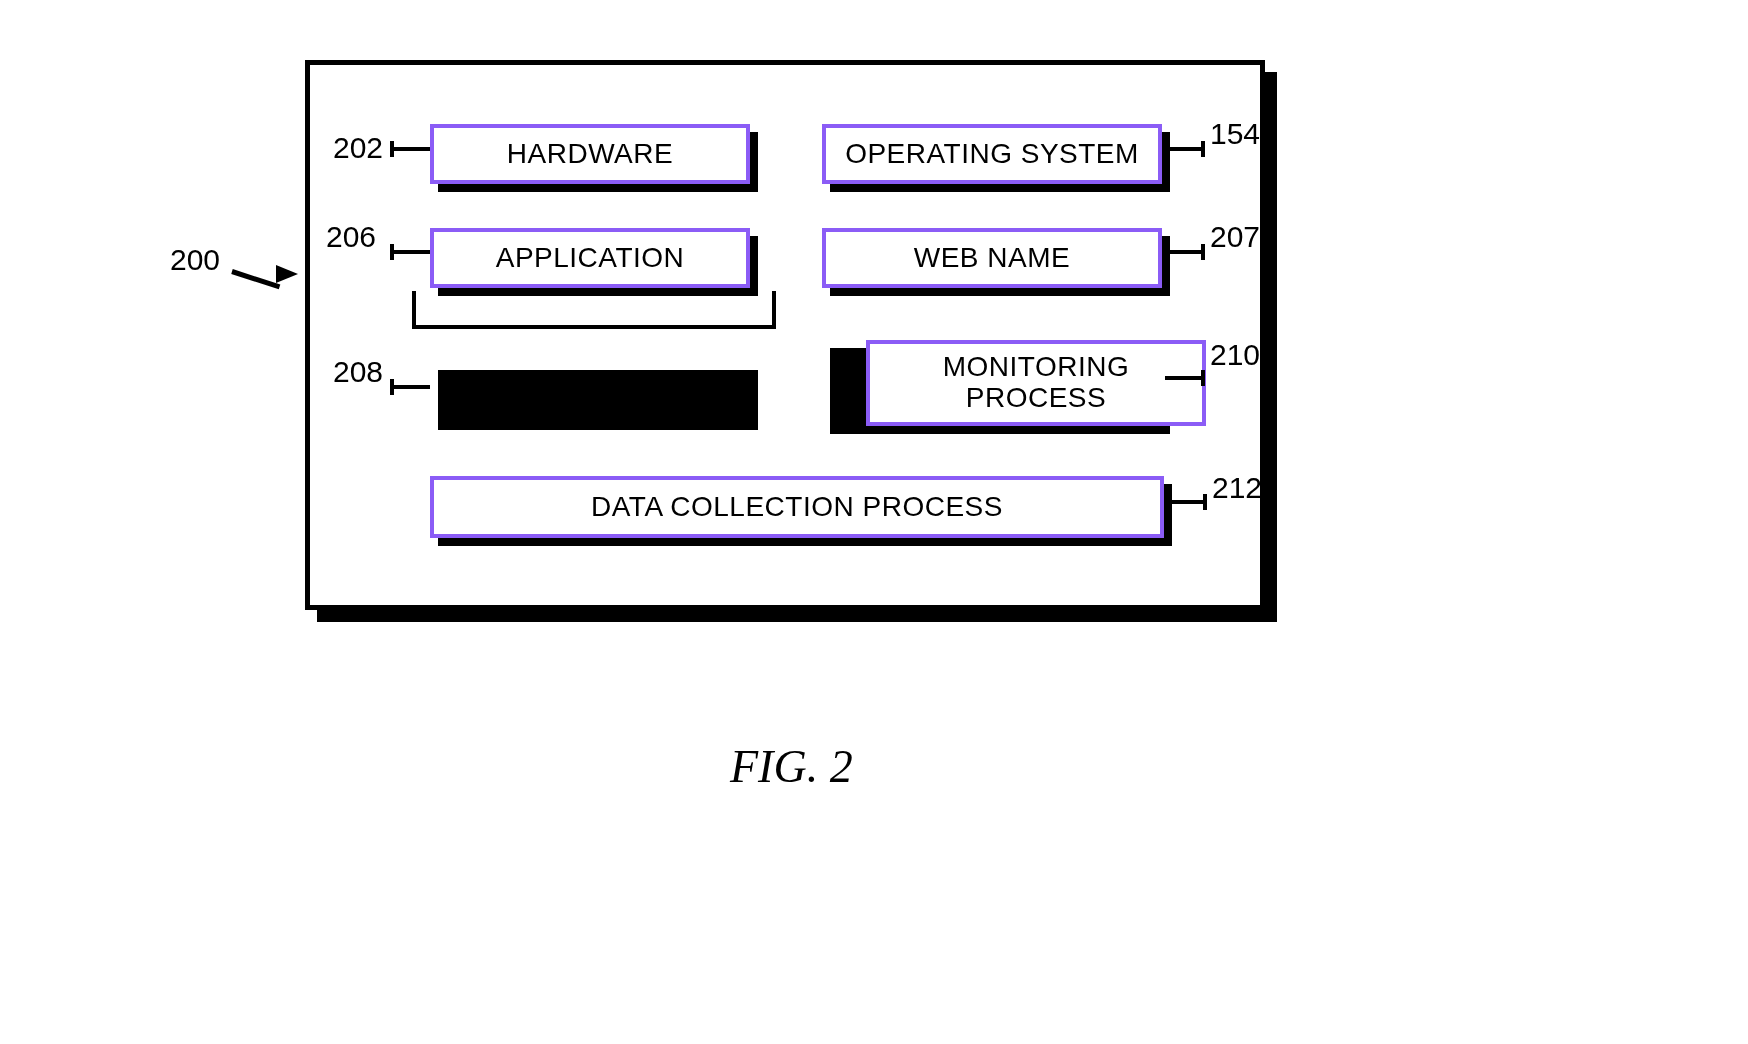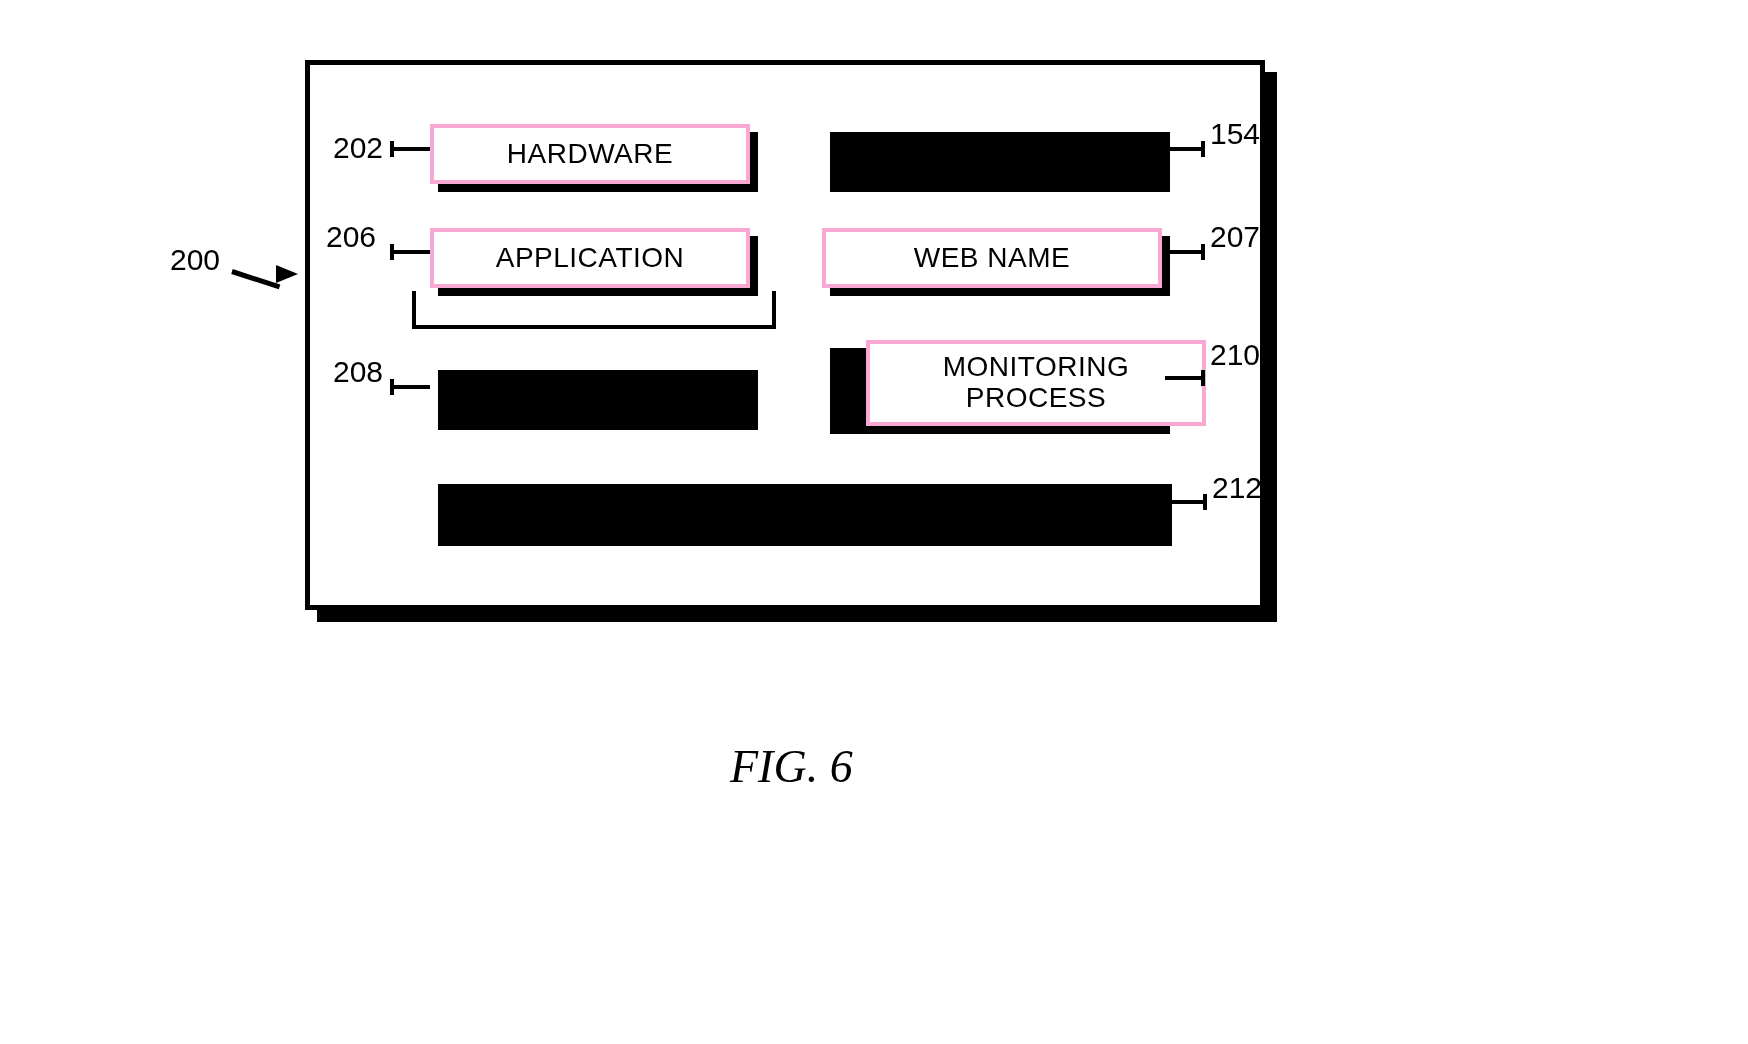--- a/index.html
+++ b/index.html
@@ -11,21 +11,21 @@
     background:#000;
   }
   .panel{
     position:absolute;left:305px;top:60px;width:960px;height:550px;
     background:#fff;border:5px solid #000;box-sizing:border-box;
   }
 
   
   .box-shadow{position:absolute;background:#000}
   .box{
-    position:absolute;background:#fff;border:4px solid #f9a8d4;
+    position:absolute;background:#fff;border:4px solid #8b5cf6;
     box-sizing:border-box;display:flex;align-items:center;
     justify-content:center;text-align:center;font-weight:400;
     font-size:28px;letter-spacing:.5px;line-height:1.1;
   }
 
   
   .ref{position:absolute;font-size:30px}
 
   
   .tick{position:absolute;height:4px;background:#000}
@@ -67,20 +67,23 @@
   </div>
 
   <span class="ref" style="left:333px;top:131px">202</span>
   <div class="tick left" style="left:390px;top:147px;width:40px"></div>
   <div class="box-shadow" style="left:438px;top:132px;width:320px;height:60px"></div>
   <div class="box" style="left:430px;top:124px;width:320px;height:60px">
     <span>HARDWARE</span>
   </div>
 
   <div class="box-shadow" style="left:830px;top:132px;width:340px;height:60px"></div>
+  <div class="box" style="left:822px;top:124px;width:340px;height:60px">
+    <span>OPERATING SYSTEM</span>
+  </div>
   <div class="tick right" style="left:1165px;top:147px;width:40px"></div>
   <span class="ref" style="left:1210px;top:117px">154</span>
 
   <span class="ref" style="left:326px;top:220px">206</span>
   <div class="tick left" style="left:390px;top:250px;width:40px"></div>
   <div class="box-shadow" style="left:438px;top:236px;width:320px;height:60px"></div>
   <div class="box" style="left:430px;top:228px;width:320px;height:60px">
     <span>APPLICATION</span>
   </div>
 
@@ -99,17 +102,20 @@
 
   <div class="box-shadow" style="left:830px;top:348px;width:340px;height:86px"></div>
   <div class="box" style="left:866px;top:340px;width:340px;height:86px;white-space:pre-line">
     <span>MONITORING
 PROCESS</span>
   </div>
   <div class="tick right" style="left:1165px;top:376px;width:40px"></div>
   <span class="ref" style="left:1210px;top:338px">210</span>
 
   <div class="box-shadow" style="left:438px;top:484px;width:734px;height:62px"></div>
+  <div class="box" style="left:430px;top:476px;width:734px;height:62px">
+    <span>DATA COLLECTION PROCESS</span>
+  </div>
   <div class="tick right" style="left:1167px;top:500px;width:40px"></div>
   <span class="ref" style="left:1212px;top:471px">212</span>
 
-  <span class="caption" style="left:730px;top:740px">FIG. 6</span>
+  <span class="caption" style="left:730px;top:740px">FIG. 2</span>
 </div>
 
 </body></html>

